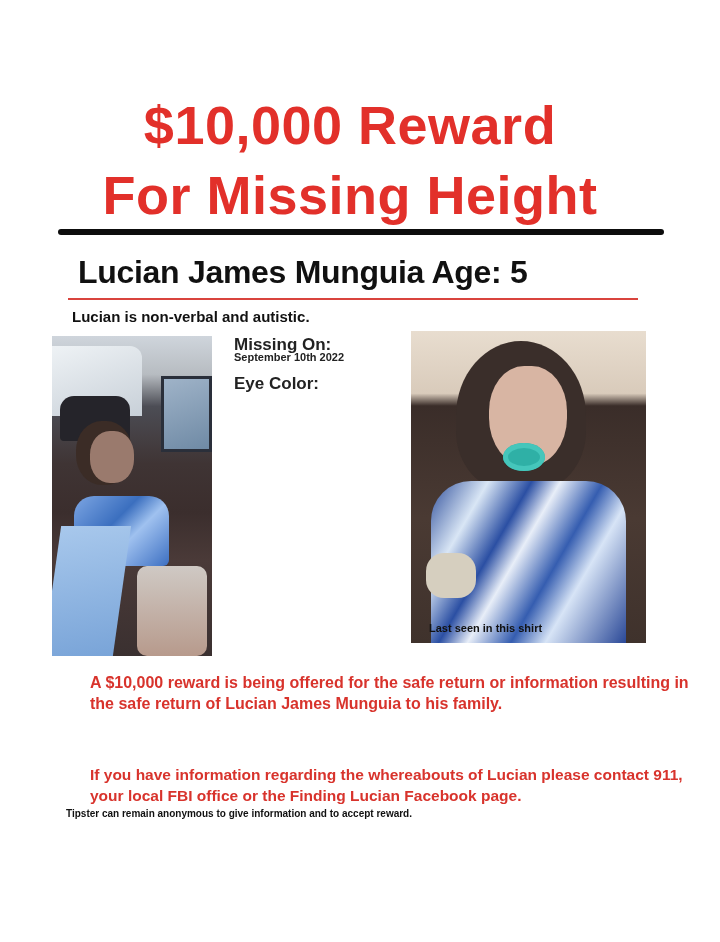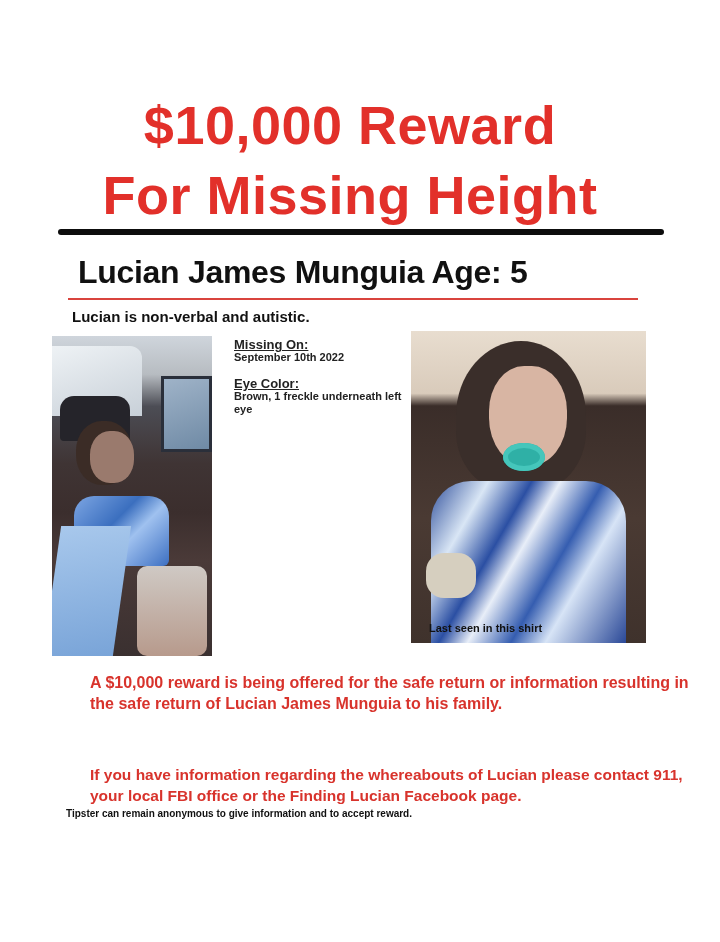--- a/index.html
+++ b/index.html
@@ -15,21 +15,21 @@
     background: linear-gradient(180deg, #cfd5dc 0%, #b7bcc1 12%, #4c4d55 22%, #3f3434 40%, #3b2e2d 55%, #4a3a38 70%, #3a3030 100%); }
   .pl-window { position: absolute; left: 0; top: 10px; width: 90px; height: 70px; background: linear-gradient(160deg,#eef2f5,#c8d0d8); border-radius: 0 12px 0 0; }
   .pl-window2 { position: absolute; right: 0; top: 40px; width: 45px; height: 70px; background: linear-gradient(160deg,#9fb3c8,#6f8aa5); border: 3px solid #2a2f3a; }
   .pl-headrest { position: absolute; left: 8px; top: 60px; width: 70px; height: 45px; background: #25242a; border-radius: 14px 14px 4px 4px; }
   .pl-head { position: absolute; left: 38px; top: 95px; width: 44px; height: 52px; background: #9a7a6d; border-radius: 45%; box-shadow: -8px -4px 0 6px #3b2c26; }
   .pl-shirt { position: absolute; left: 22px; top: 160px; width: 95px; height: 70px; background: linear-gradient(135deg,#7da6e3,#3b6fbf 40%,#9fc1ef 60%,#3c6fc2); border-radius: 20px 20px 6px 6px; }
   .pl-blanket { position: absolute; left: 0; top: 190px; width: 70px; height: 130px; background: linear-gradient(170deg,#a8c8ec,#79a4d8); transform: skewX(-8deg); }
   .pl-legs { position: absolute; left: 85px; top: 230px; width: 70px; height: 90px; background: linear-gradient(180deg,#cfc9c4,#b79a8c); border-radius: 10px; }
   .details { position: absolute; left: 234px; top: 338px; width: 180px; }
   .field { margin-bottom: 13px; }
-  .field-label { font-size: 13px; font-weight: bold; color: #222; text-decoration: underline; line-height: 13px; }
+  .field-label { font-size: 17px; font-weight: bold; color: #222; line-height: 13px; }
   .field-value { font-size: 11px; font-weight: bold; color: #222; line-height: 13px; }
   .photo-right { position: absolute; left: 411px; top: 331px; width: 235px; height: 312px; overflow: hidden;
     background: linear-gradient(180deg,#e8ddcf 0%, #d9cbbb 20%, #3a2d29 24%, #4a3a33 60%, #3f322c 100%); }
   .pr-hair { position: absolute; left: 45px; top: 10px; width: 130px; height: 150px; background: #3a2e2a; border-radius: 50% 50% 40% 40%; }
   .pr-face { position: absolute; left: 78px; top: 35px; width: 78px; height: 100px; background: #d8b5a3; border-radius: 45% 45% 48% 48%; }
   .pr-paci { position: absolute; left: 92px; top: 112px; width: 42px; height: 28px; background: #2fb0a6; border-radius: 50%; box-shadow: inset 0 0 0 5px #45c6bb; }
   .pr-shirt { position: absolute; left: 20px; top: 150px; width: 195px; height: 162px; background: linear-gradient(120deg,#2f4f9c 0%,#d9e6f5 20%,#2b4fa3 35%,#e8eef8 45%,#355db0 60%,#d7e4f6 72%,#2a4897 100%); border-radius: 40px 40px 0 0; }
   .pr-sock { position: absolute; left: 15px; top: 222px; width: 50px; height: 45px; background: #d6cfbf; border-radius: 18px; }
   .pr-caption { position: absolute; left: 18px; top: 291px; font-size: 11px; font-weight: bold; color: #111; }
   .para { position: absolute; left: 66px; width: 600px; color: #d8332c; font-weight: bold; font-size: 16px; line-height: 21px; margin-left: 24px; }
@@ -59,21 +59,20 @@
     <div class="pl-blanket"></div>
   </div>
 
   <div class="details">
     <div class="field">
       <div class="field-label">Missing On:</div>
       <div class="field-value">September 10th 2022</div>
     </div>
     <div class="field">
       <div class="field-label">Eye Color:</div>
-      <div class="field-value">Brown, 1 freckle underneath left eye</div>
     </div>
   </div>
 
   <div class="photo-right">
     <div class="pr-hair"></div>
     <div class="pr-face"></div>
     <div class="pr-shirt"></div>
     <div class="pr-paci"></div>
     <div class="pr-sock"></div>
     <div class="pr-caption">Last seen in this shirt</div>

